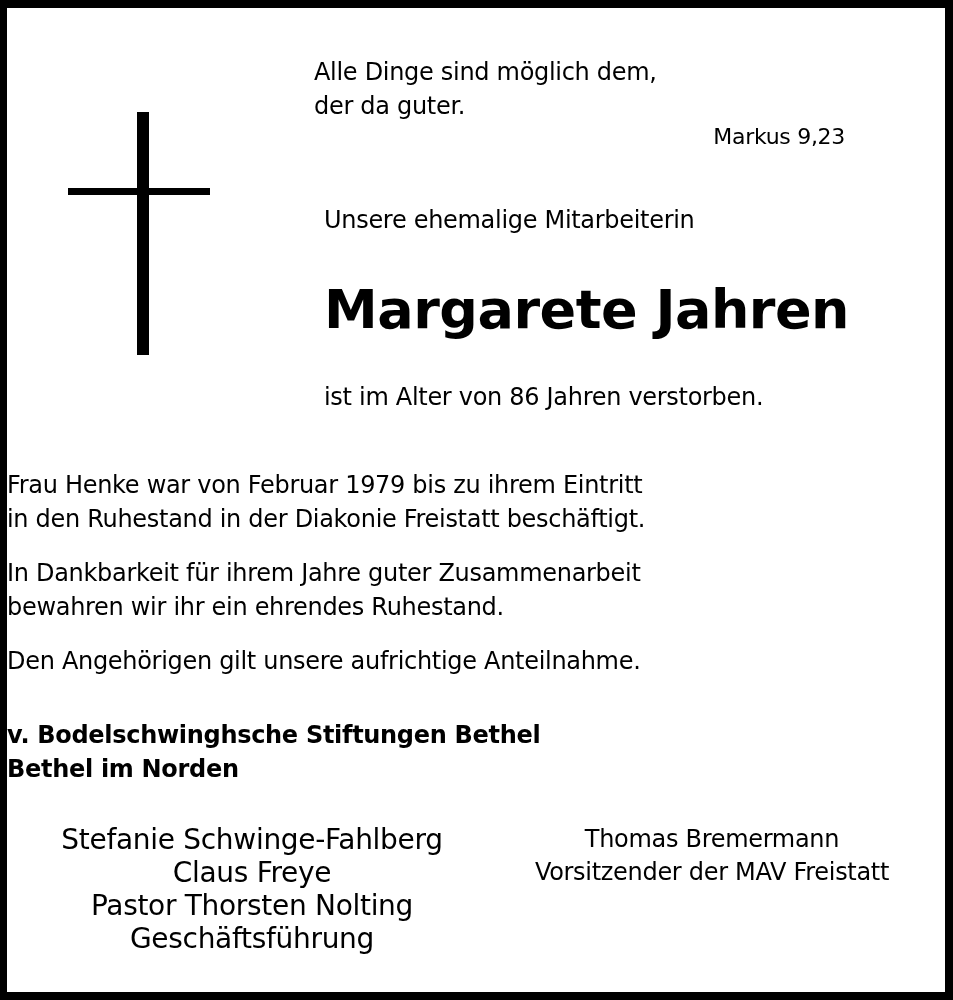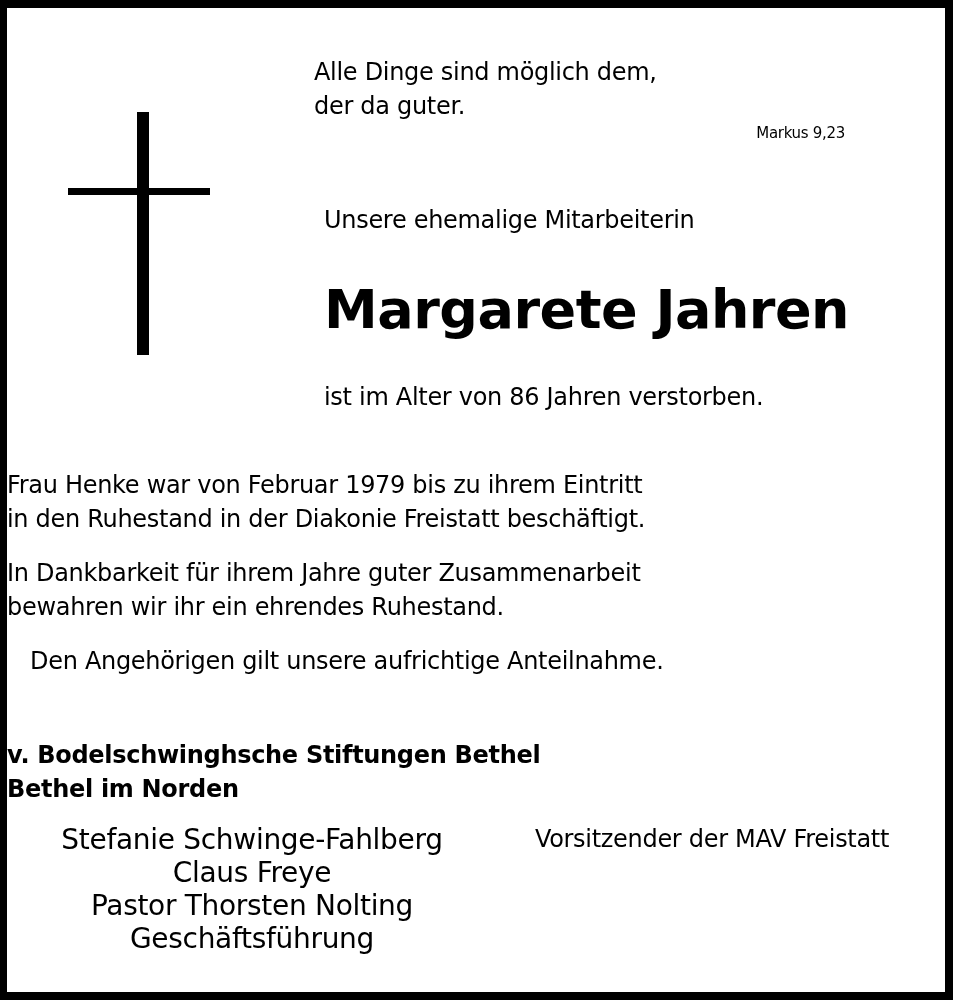--- a/index.html
+++ b/index.html
@@ -7,34 +7,34 @@
     width: 953px; height: 1000px; background: #000;
     font-family: "DejaVu Sans", "Liberation Sans", sans-serif;
     color: #000; position: relative; overflow: hidden;
   }
   .card {
     position: absolute; left: 7px; top: 8px; right: 8px; bottom: 8px;
     background: #fff;
   }
   .abs { position: absolute; white-space: nowrap; }
   .quote { left: 307px; top: 47px; font-size: 24px; line-height: 34px; letter-spacing: -0.3px; }
-  .ref { right: 100px; top: 116px; font-size: 15px; letter-spacing: -0.3px; }
+  .ref { right: 100px; top: 116px; font-size: 22px; letter-spacing: -0.3px; }
   .cross-v { left: 130px; top: 104px; width: 12px; height: 243px; background: #000; }
   .cross-h { left: 61px; top: 180px; width: 142px; height: 7px; background: #000; }
   .intro { left: 317px; top: 198px; font-size: 24px; letter-spacing: -0.3px; }
   .name { left: 317px; top: 270px; font-size: 54px; font-weight: bold; letter-spacing: -0.5px; }
   .age { left: 317px; top: 375px; font-size: 24px; letter-spacing: -0.3px; }
   .center-block {
     position: absolute; left: 0; right: 0; text-align: left;
     font-size: 24px; line-height: 34px; letter-spacing: -0.3px;
   }
   .p1 { top: 460px; }
   .p2 { top: 548px; }
-  .p3 { top: 636px; padding-left: 23px; }
-  .org { top: 710px; font-weight: bold; font-size: 24px; line-height: 34px; margin-top: 20px; }
+  .p3 { top: 636px; }
+  .org { top: 710px; font-weight: bold; font-size: 24px; line-height: 34px; }
   .sig-left { position: absolute; left: 40px; width: 410px; top: 815px; text-align: center; font-size: 28px; line-height: 33px; letter-spacing: -0.3px; }
   .sig-right { position: absolute; left: 490px; width: 430px; top: 815px; text-align: center; font-size: 24px; line-height: 33px; letter-spacing: -0.3px; }
   .line { display: block; }
 </style>
 </head>
 <body>
 
 <div class="card">
 
   <div class="abs quote">
@@ -69,16 +69,17 @@
     <span class="line">Bethel im Norden</span>
   </div>
 
   <div class="sig-left">
     <span class="line">Stefanie Schwinge-Fahlberg</span>
     <span class="line">Claus Freye</span>
     <span class="line">Pastor Thorsten Nolting</span>
     <span class="line">Geschäftsführung</span>
   </div>
   <div class="sig-right">
+    <span class="line">Thomas Bremermann</span>
     <span class="line">Vorsitzender der MAV Freistatt</span>
   </div>
 
 </div>
 
 </body></html>

